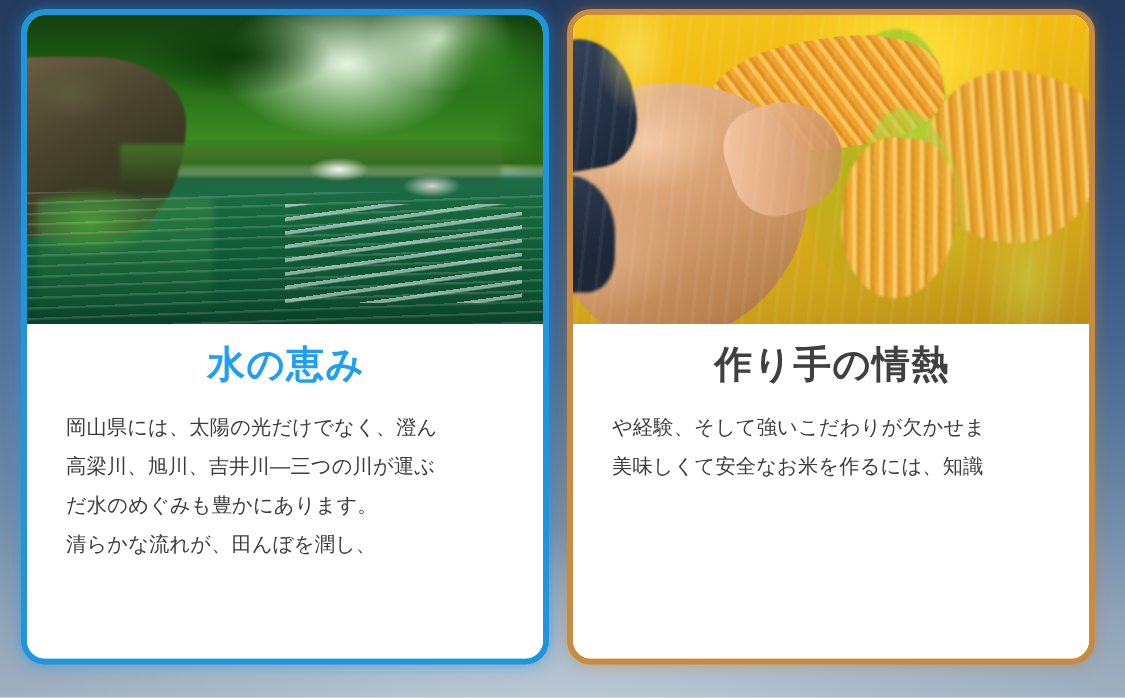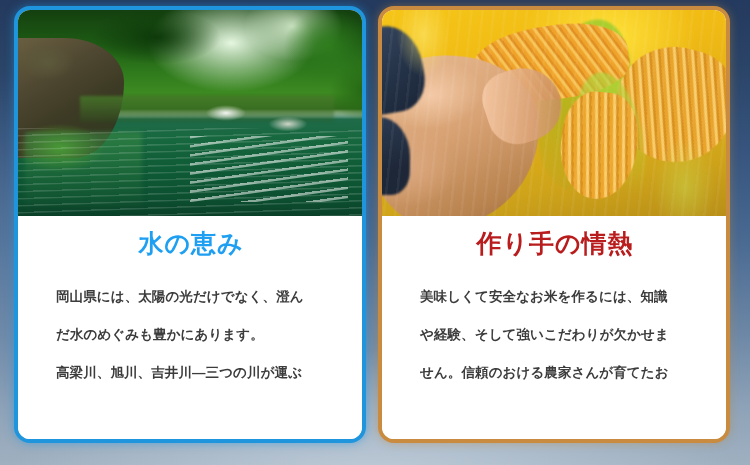--- a/index.html
+++ b/index.html
@@ -238,29 +238,29 @@
 
   .card-title {
     text-align: center;
     font-size: 25px;
     font-weight: 700;
     letter-spacing: 1px;
     line-height: 1.1;
     margin-bottom: 14px;
   }
   .card--water .card-title { color: #1e9ff2; }
-  .card--maker .card-title { color: #b91c1c; font-family: Liberation Serif, serif; }
+  .card--maker .card-title { color: #404040; font-family: Liberation Serif, serif; }
 
   .card-text {
     font-size: 13.5px;
     line-height: 1.95;
     color: #3c3c3c;
     letter-spacing: 0.1px;
   }
-  .card-text p { margin: 12px; font-weight: bold; }
+  .card-text p { margin: 0; }
 </style>
 </head>
 <body>
 
 <div class="bg-wash"></div>
 
 <div class="cards">
 
   <div class="card card--water">
     <div class="card-photo">
@@ -273,22 +273,23 @@
       <div class="river-whitewater"></div>
       <div class="river-rock-mid"></div>
       <div class="river-reflect-left"></div>
       <div class="river-shimmer"></div>
       <div class="river-glint"></div>
     </div>
     <div class="card-body">
       <div class="card-title">水の恵み</div>
       <div class="card-text">
         <p>岡山県には、太陽の光だけでなく、澄ん</p>
+        <p>高梁川、旭川、吉井川―三つの川が運ぶ</p>
         <p>だ水のめぐみも豊かにあります。</p>
-        <p>高梁川、旭川、吉井川―三つの川が運ぶ</p>
+        <p>清らかな流れが、田んぼを潤し、</p>
       </div>
     </div>
   </div>
 
   <div class="card card--maker">
     <div class="card-photo">
       <div class="photo-rice"></div>
       <div class="rice-greenblade"></div>
       <div class="rice-ear-right"></div>
       <div class="rice-ear-main"></div>
@@ -296,20 +297,19 @@
       <div class="rice-ear-drop"></div>
       <div class="rice-hand"></div>
       <div class="rice-fingers"></div>
       <div class="rice-sleeve"></div>
       <div class="rice-sleeve2"></div>
       <div class="rice-bokeh"></div>
     </div>
     <div class="card-body">
       <div class="card-title">作り手の情熱</div>
       <div class="card-text">
+        <p>や経験、そして強いこだわりが欠かせま</p>
         <p>美味しくて安全なお米を作るには、知識</p>
-        <p>や経験、そして強いこだわりが欠かせま</p>
-        <p>せん。信頼のおける農家さんが育てたお</p>
       </div>
     </div>
   </div>
 
 </div>
 
 </body></html>

